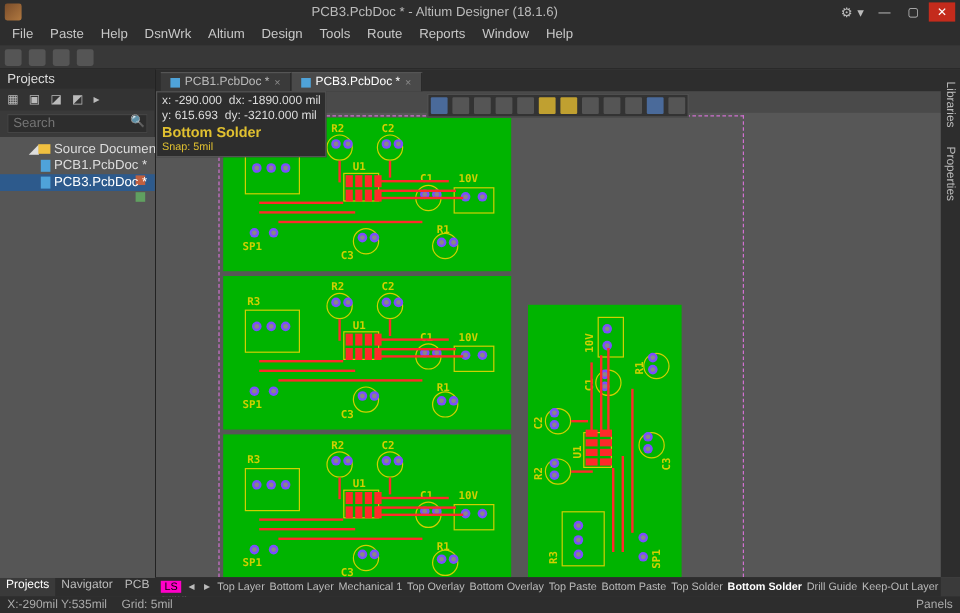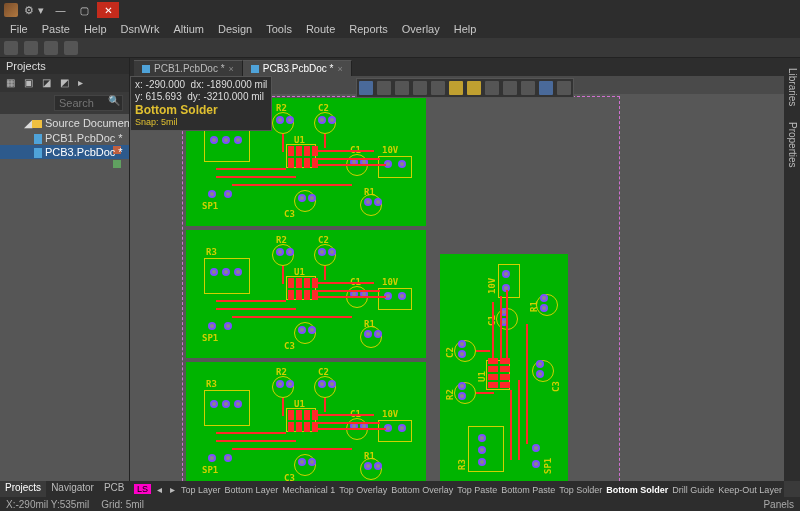--- a/index.html
+++ b/index.html
@@ -24,21 +24,21 @@
 
 .main { position: absolute; top: 58px; bottom: 30px; left: 0; right: 0; display: flex; }
 
 
 .projects { width: 130px; background: #3a3a3a; display: flex; flex-direction: column; border-right: 1px solid #222; }
 .projects .hdr { background: #2d2d2d; padding: 2px 6px; font-size: 11px; color: #ddd; }
 .projects .ptool { background: #333; padding: 3px 6px; display: flex; gap: 6px; }
 .projects .ptool span { width: 12px; height: 12px; display: inline-block; cursor: pointer; color: #bbb; font-size: 10px; }
 .projects .search { padding: 3px 6px; }
 .projects .search input { width: 100%; background: #2d2d2d; border: 1px solid #444; color: #aaa; padding: 1px 14px 1px 4px; font-size: 11px; }
-.projects .search-wrap { position: relative; margin-left: 48px; }
+.projects .search-wrap { position: relative; }
 .projects .search-wrap .sicon { position: absolute; right: 8px; top: 3px; color: #888; font-size: 10px; }
 .tree { flex: 1; background: #565656; font-size: 11px; padding: 2px 0; overflow: auto; }
 .tree .node { padding: 1px 4px; white-space: nowrap; cursor: pointer; }
 .tree .lvl1 { padding-left: 4px; color: #ddd; }
 .tree .lvl2 { padding-left: 14px; color: #ddd; }
 .tree .lvl3 { padding-left: 24px; color: #ddd; }
 .tree .lvl4 { padding-left: 34px; color: #ddd; }
 .tree .node .tri { display: inline-block; width: 8px; color: #ddd; }
 .tree .node .fi { display: inline-block; width: 10px; height: 8px; background: #f0c040; margin-right: 3px; vertical-align: middle; }
 .tree .node .di { display: inline-block; width: 8px; height: 10px; background: #4fa3d9; margin-right: 3px; vertical-align: middle; }
@@ -102,38 +102,39 @@
 
 
 .status { position: absolute; left: 0; right: 0; bottom: 0; height: 14px; background: #2d2d2d; display: flex; align-items: center; padding: 0 6px; font-size: 10px; color: #aaa; }
 .status .sp { flex: 1; }
 </style>
 </head>
 <body>
 
 <div class="title-bar">
   <span class="app-icon"></span>
+  <span class="title-text">PCB3.PcbDoc * - Altium Designer (18.1.6)</span>
   <span class="settings-btn">⚙</span>
   <span class="settings-btn">▾</span>
   <span class="win-btn">—</span>
   <span class="win-btn">▢</span>
   <span class="win-btn close">✕</span>
 </div>
 
 <div class="menu-bar">
   <span class="mi">File</span>
   <span class="mi">Paste</span>
   <span class="mi">Help</span>
   <span class="mi">DsnWrk</span>
   <span class="mi">Altium</span>
   <span class="mi">Design</span>
   <span class="mi">Tools</span>
   <span class="mi">Route</span>
   <span class="mi">Reports</span>
-  <span class="mi">Overlay</span>
+  <span class="mi">Window</span>
   <span class="mi">Help</span>
 </div>
 
 <div class="toolbar">
   <span class="tb"></span>
   <span class="tb"></span>
   <span class="tb"></span>
   <span class="tb"></span>
 </div>
 

